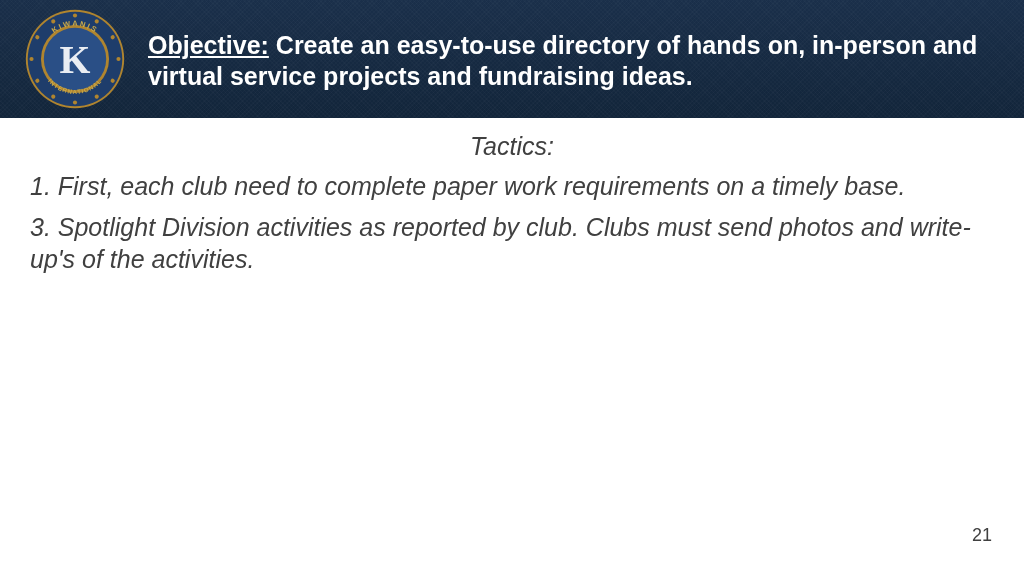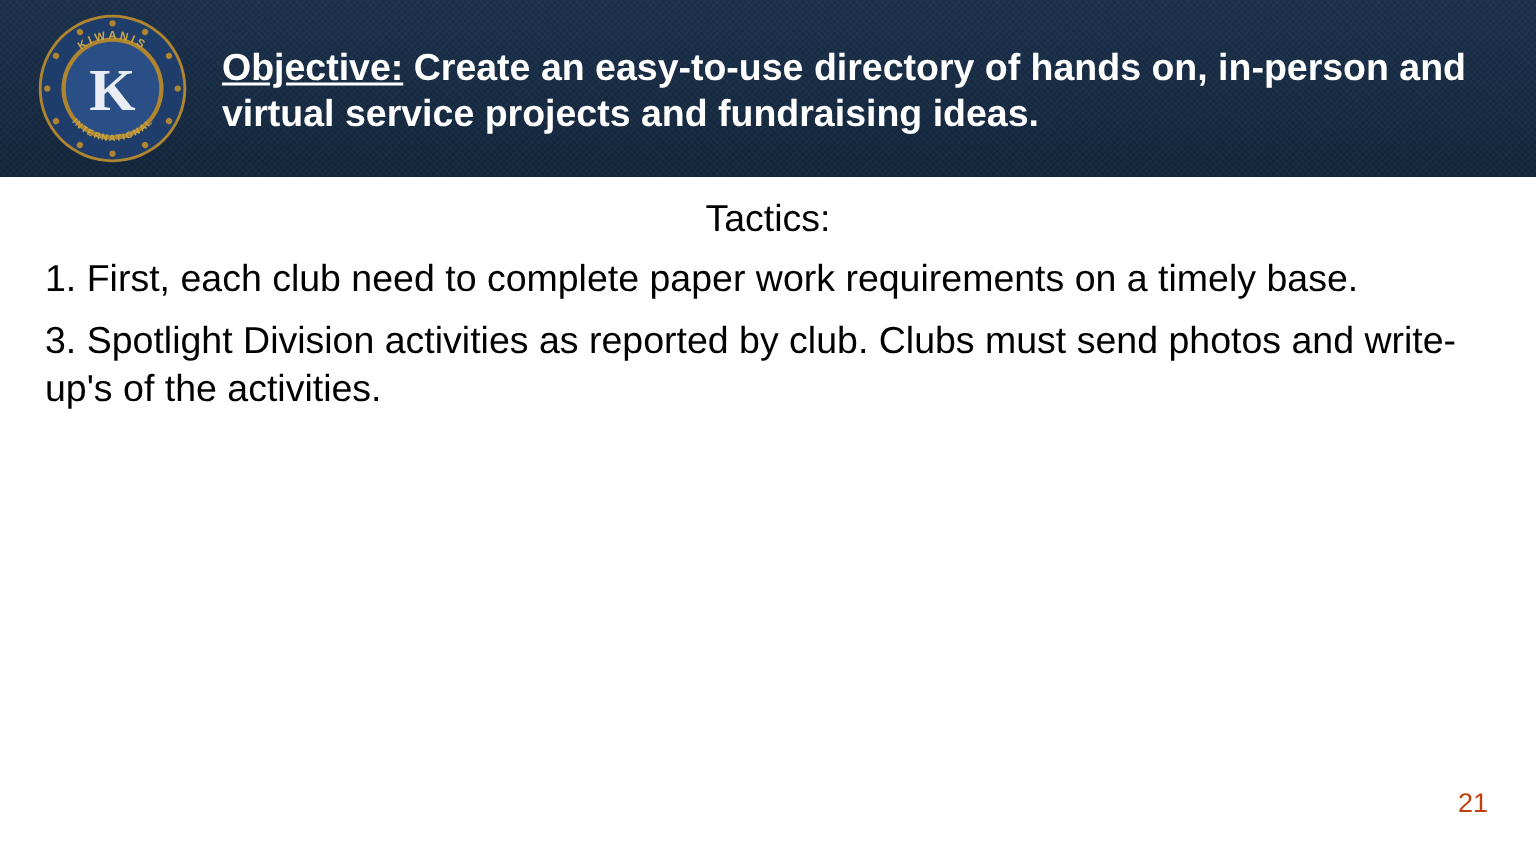--- a/index.html
+++ b/index.html
@@ -47,40 +47,41 @@
       line-height: 1.25;
       z-index: 1;
       padding-top: 4px;
       max-width: 830px;
     }
     .title-underline {
       text-decoration: underline;
     }
     .content {
       padding: 14px 30px 0 30px;
-      color: #000000;
+      color: #404040;
+      font-style: italic;
     }
     .tactics-heading {
       text-align: center;
       font-size: 25px;
       font-weight: 400;
       margin-bottom: 10px;
     }
     .tactic {
       font-size: 25px;
       font-weight: 400;
       line-height: 1.25;
       margin-bottom: 10px;
     }
     .page-num {
       position: absolute;
       right: 32px;
       bottom: 30px;
       font-size: 18px;
-      color: #c2410c;
+      color: #404040;
     }
   </style>
 </head>
 <body>
 
 <div class="header">
   <div class="logo-wrap">
     <svg viewBox="0 0 110 110" width="104" height="104">
       <defs>
         <path id="topArc" d="M 20,55 A 35,35 0 0 1 90,55"></path>

